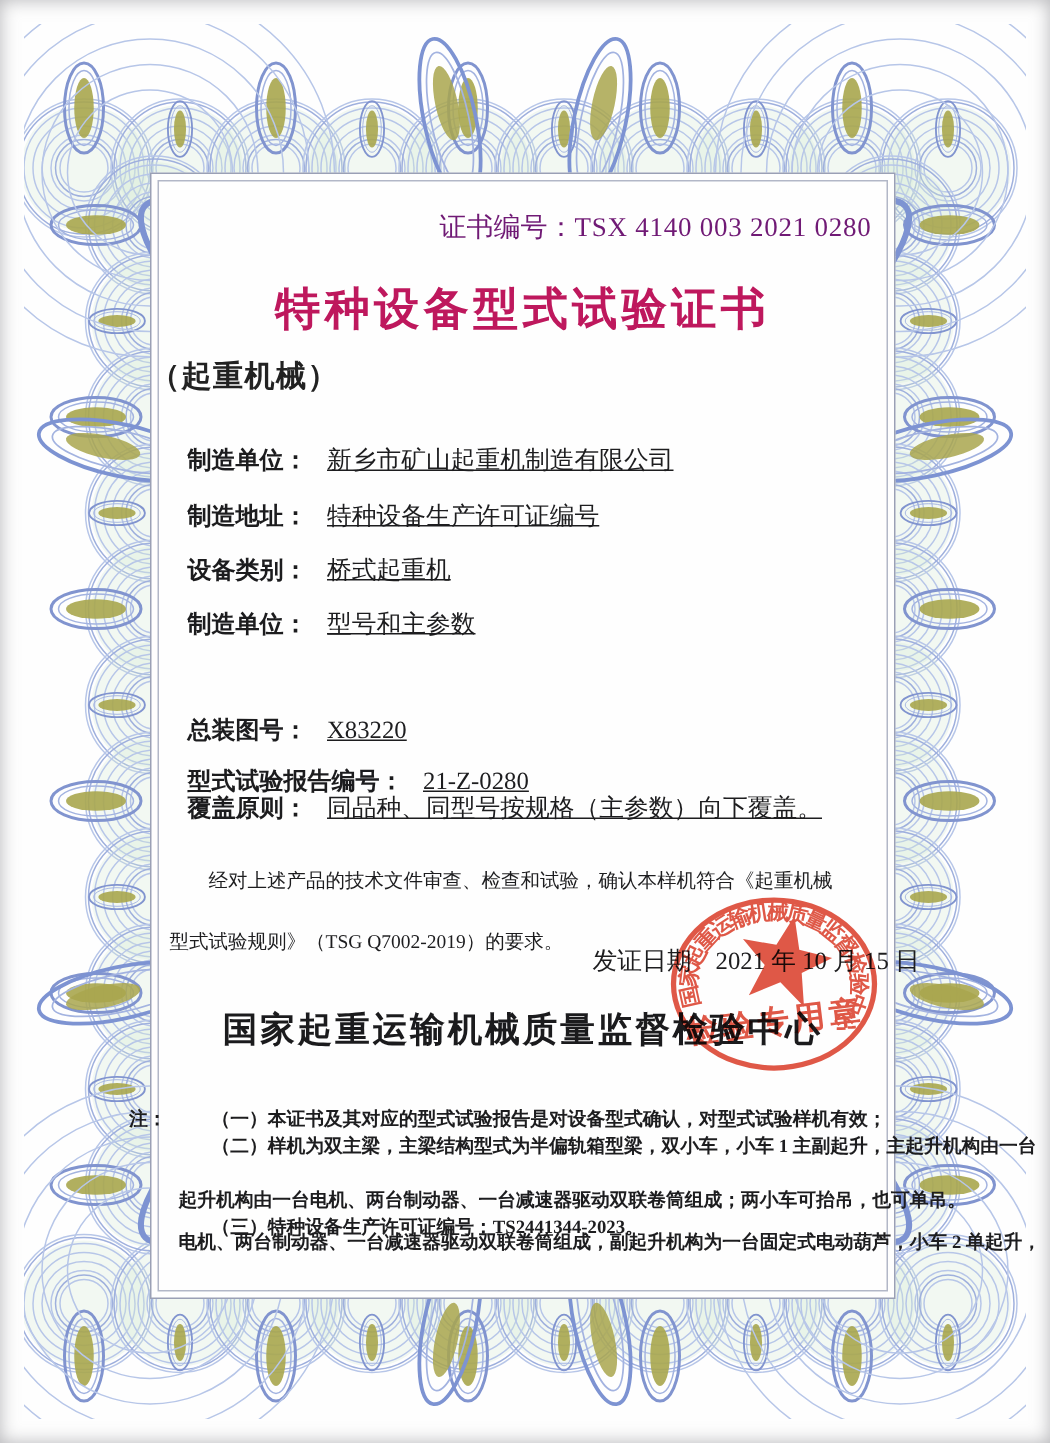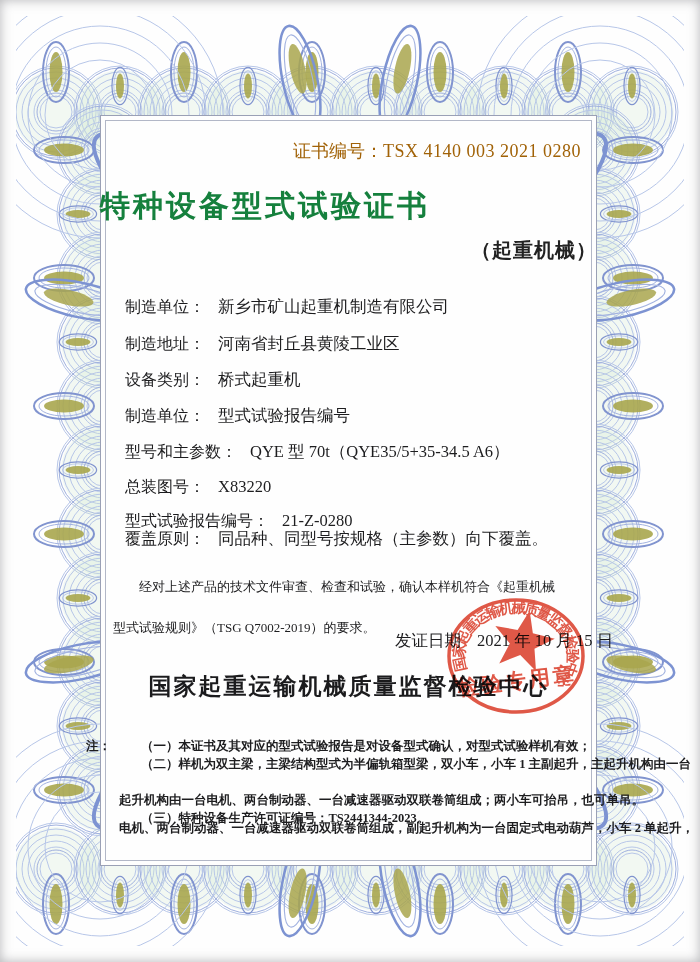--- a/index.html
+++ b/index.html
@@ -3,29 +3,29 @@
 <meta charset="utf-8">
 <style>
   html,body{margin:0;padding:0;}
   body{width:700px;height:962px;position:relative;background:#e9e9e7;
        font-family:"Liberation Sans",sans-serif;}
   .sheet{position:absolute;left:0;top:0;width:700px;height:962px;background:#fefefe;
          box-shadow:inset 0 0 12px rgba(110,110,115,.5);overflow:hidden;}
   .border-art,.stamp-svg{position:absolute;pointer-events:none;}
   .border-art{left:0;top:0;}
   .abs{position:absolute;}
-  .cert-no{left:293px;top:139px;font-family:"Liberation Serif",serif;font-size:18px;color:#a16207;text-align:center;}
+  .cert-no{left:293px;top:139px;font-family:"Liberation Serif",serif;font-size:18px;color:#701a75;text-align:center;}
   .cert-no .num{letter-spacing:.5px;}
-  .title{left:100px;top:186px;width:497px;text-align:left;font-size:30px;font-weight:bold;
-         letter-spacing:3px;color:#15803d;}
-  .subtitle{left:100px;top:237px;width:497px;text-align:right;font-size:20px;font-weight:bold;
+  .title{left:100px;top:186px;width:497px;text-align:center;font-size:30px;font-weight:bold;
+         letter-spacing:3px;color:#be185d;}
+  .subtitle{left:100px;top:237px;width:497px;text-align:left;font-size:20px;font-weight:bold;
             letter-spacing:1px;color:#222;}
   .field-row{left:125px;width:470px;height:24px;white-space:nowrap;}
-  .field-row .lbl{font-weight:normal;font-size:16px;color:#1c1c1e;}
-  .field-row .val{font-family:"Liberation Serif",serif;font-size:16.5px;color:#1d1d1f;margin-left:13px;}
+  .field-row .lbl{font-weight:bold;font-size:16px;color:#1c1c1e;}
+  .field-row .val{font-family:"Liberation Serif",serif;font-size:16.5px;color:#1d1d1f;margin-left:13px;text-decoration:underline;}
   .stmt{left:113px;width:478px;font-family:Liberation Serif, serif;font-size:13px;color:#1d1d1f;}
   .stmt1{top:578px;text-indent:2em;}
   .stmt2{top:619px;}
   .issue-date{left:395px;top:630px;font-family:"Liberation Serif",serif;font-size:16.5px;color:#1d1d1f;}
   .issue-date .dt{margin-left:16px;}
   .org-name{left:100px;top:671px;width:497px;text-align:center;font-size:23px;font-weight:bold;
             letter-spacing:2px;color:#1b1b1d;}
   .notes-label{left:86px;top:738px;font-size:12.5px;font-weight:bold;color:#1c1c1e;}
   .note-line{left:119px;width:508px;font-family:"Liberation Serif",serif;font-size:12.5px;
              font-weight:600;color:#1d1d1f;white-space:nowrap;}
@@ -180,30 +180,27 @@
     <span>证书编号：</span><span class="num">TSX 4140 003 2021 0280</span>
   </div>
 
   <div class="abs title">特种设备型式试验证书</div>
   <div class="abs subtitle">（起重机械）</div>
 
   <div class="abs field-row" style="top:296px">
     <span class="lbl">制造单位：</span><span class="val">新乡市矿山起重机制造有限公司</span>
   </div>
   <div class="abs field-row" style="top:333px">
-    <span class="lbl">制造地址：</span><span class="val">河南省封丘县黄陵工业区</span>
+    <span class="lbl">制造地址：</span><span class="val">特种设备生产许可证编号</span>
   </div>
   <div class="abs field-row" style="top:369px">
     <span class="lbl">设备类别：</span><span class="val">桥式起重机</span>
   </div>
   <div class="abs field-row" style="top:405px">
-    <span class="lbl">制造单位：</span><span class="val">型式试验报告编号</span>
-  </div>
-  <div class="abs field-row" style="top:441px">
-    <span class="lbl">型号和主参数：</span><span class="val">QYE 型 70t（QYE35/5+35-34.5 A6）</span>
+    <span class="lbl">制造单位：</span><span class="val">型号和主参数</span>
   </div>
   <div class="abs field-row" style="top:477px">
     <span class="lbl">总装图号：</span><span class="val">X83220</span>
   </div>
   <div class="abs field-row" style="top:511px">
     <span class="lbl">型式试验报告编号：</span><span class="val">21-Z-0280</span>
   </div>
   <div class="abs field-row" style="top:528px">
     <span class="lbl">覆盖原则：</span><span class="val">同品种、同型号按规格（主参数）向下覆盖。</span>
   </div>

